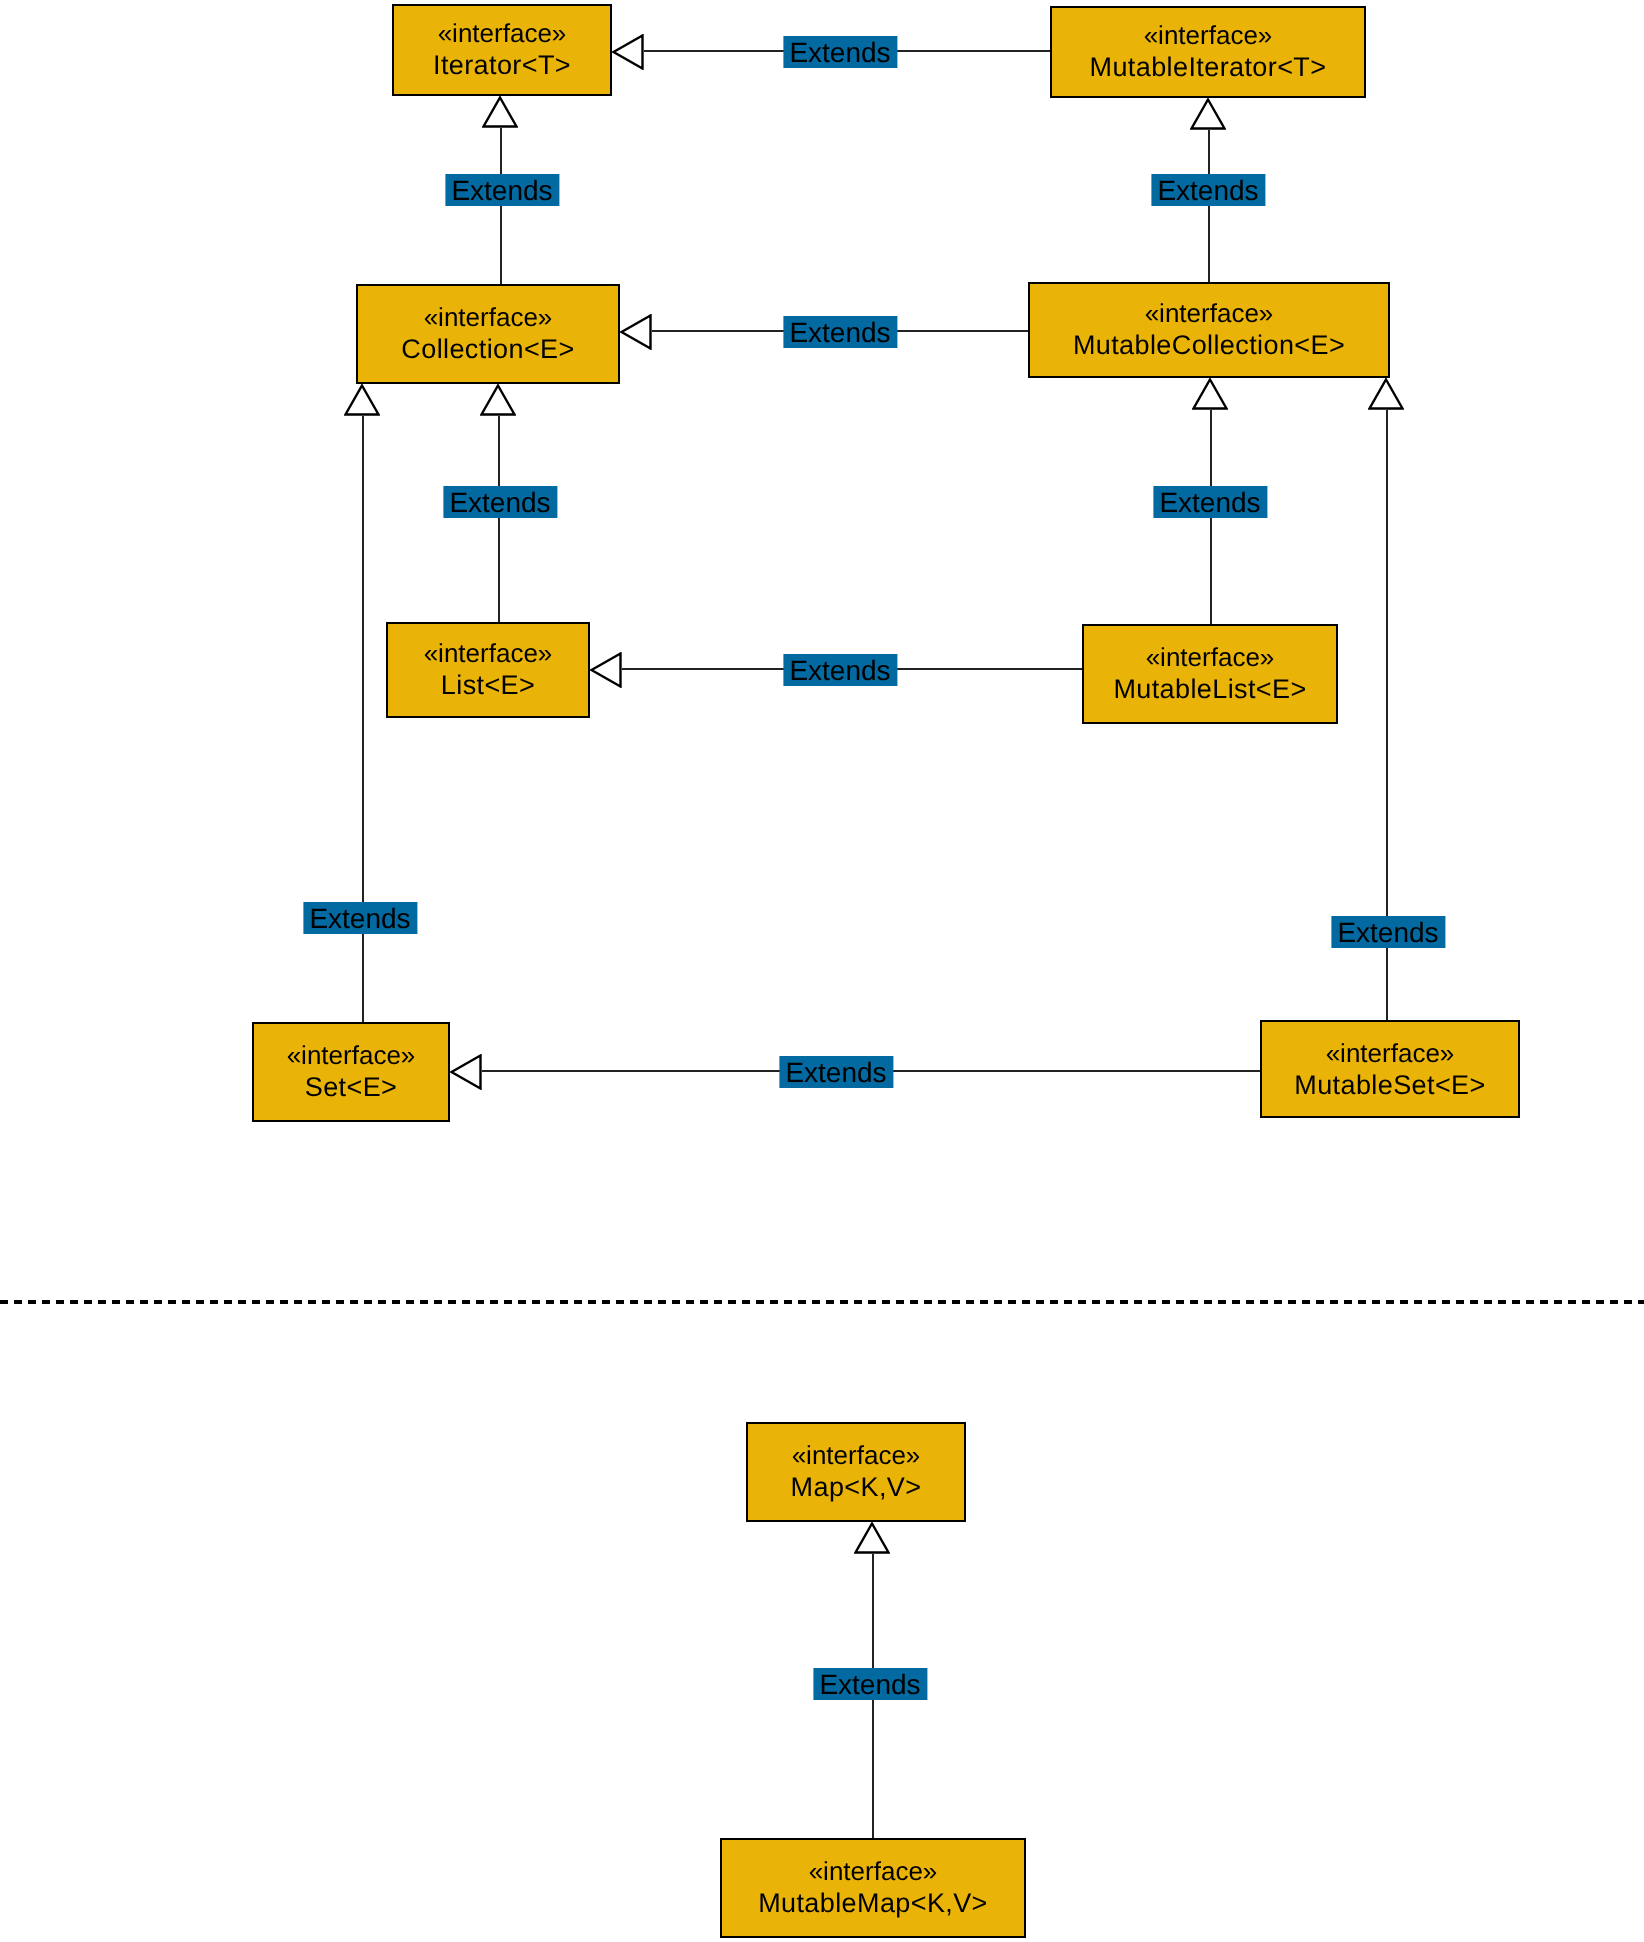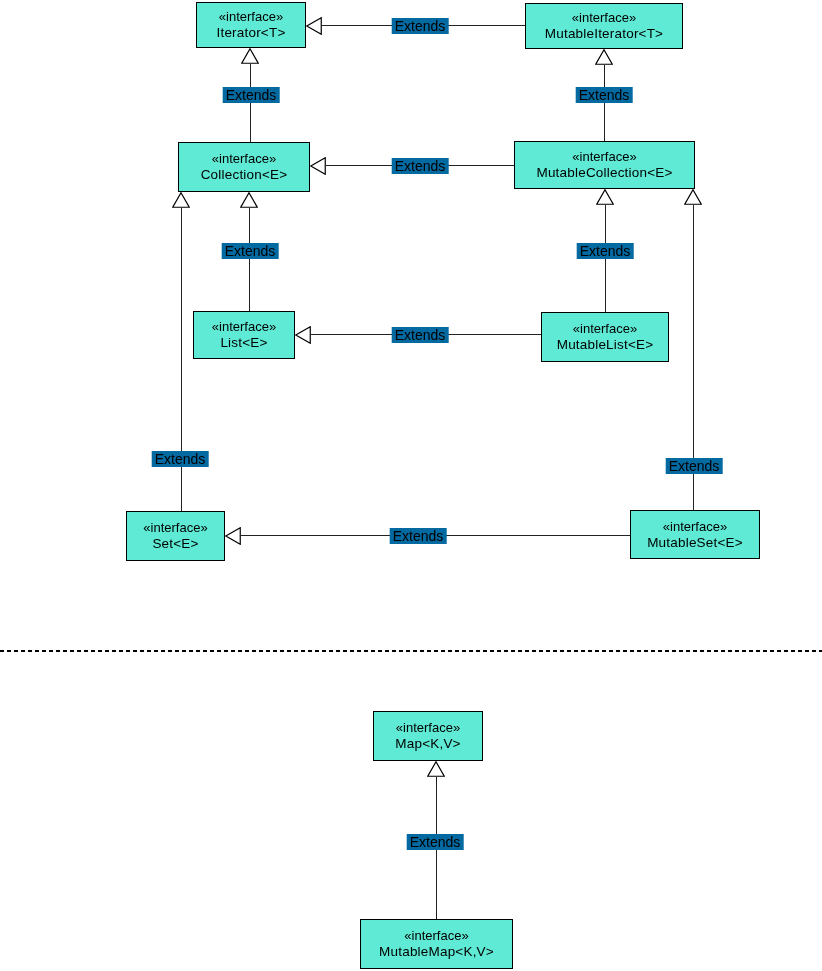--- a/index.html
+++ b/index.html
@@ -1,21 +1,21 @@
 <!DOCTYPE html>
 <html><head>
 <meta charset="utf-8">
 <style>
   html, body { margin:0; padding:0; background:#ffffff; }
   .canvas {
     position:relative; width:822px; height:971px; background:#ffffff;
     font-family:"Liberation Sans", sans-serif; overflow:hidden;
   }
   .node {
-    position:absolute; background:#5eead4; border:1.5px solid #000000;
+    position:absolute; background:#eab308; border:1.5px solid #000000;
     box-sizing:border-box; display:flex; flex-direction:column;
     align-items:center; justify-content:center; gap:1px; z-index:3;
   }
   .stereotype { font-size:13px; color:#000000; line-height:15px; }
   .node-name  { font-size:13.5px; font-weight:normal; color:#000000; line-height:16px; letter-spacing:0.2px; }
   .hline { position:absolute; height:1px; background:#222222; z-index:1; }
   .vline { position:absolute; width:1px;  background:#222222; z-index:1; }
   .edge-label {
     position:absolute; transform:translate(-50%,-50%); background:#0369a1;
     padding:0 3px; font-size:14px; color:#000000; white-space:nowrap; z-index:2;

